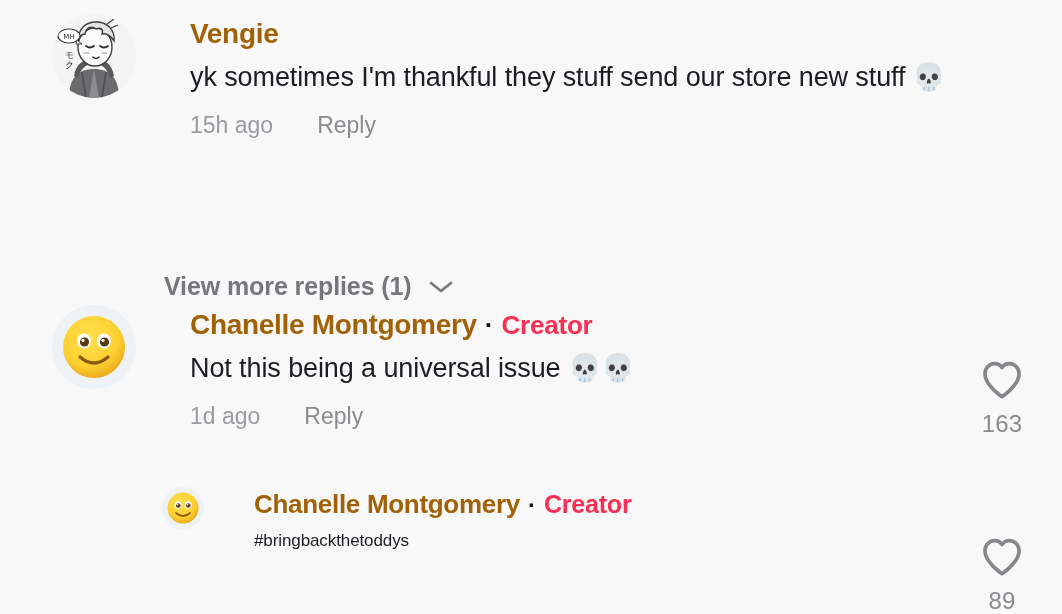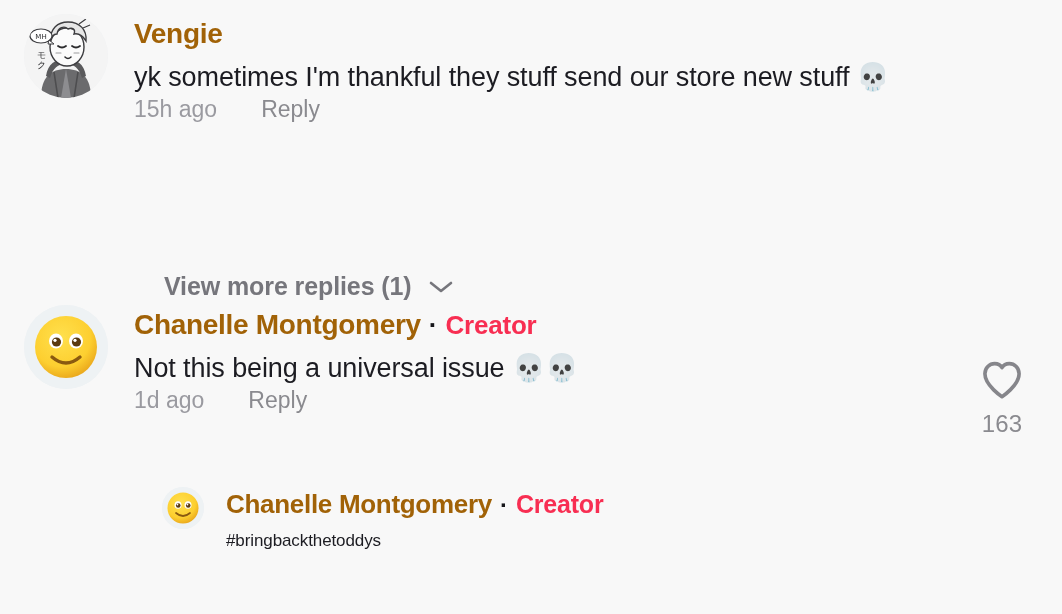--- a/index.html
+++ b/index.html
@@ -22,21 +22,22 @@
     height: 614px;
     background: #f8f8f8;
     padding-top: 12px;
   }
 
   
   .comment {
     position: relative;
     display: flex;
     align-items: flex-start;
-    padding: 0 0 0 24px;
+    padding: 0 0 0 52px;
+    gap: 28px;
   }
   .comment.nested {
     padding-left: 162px;
   }
 
   .avatar {
     flex: 0 0 auto;
     width: 84px;
     height: 84px;
     border-radius: 50%;
@@ -105,20 +106,21 @@
     font-size: 27px;
     line-height: 1.38;
     color: #1c1c22;
     font-weight: 400;
     letter-spacing: -0.1px;
     max-width: 770px;
   }
   .comment.nested .comment-text { font-size: 17px; max-width: 700px; }
 
   .meta-row {
+    margin-top: 16px;
     display: flex;
     align-items: flex-start;
     gap: 44px;
     font-size: 23px;
     color: #8a8a8f;
     font-weight: 400;
   }
   .meta-row .reply-btn { color: #8a8a8f; cursor: pointer; }
   .meta-row .timestamp { color: #9a9aa0; }
 
@@ -313,17 +315,25 @@
 
       <div class="body-col">
         <div class="name-row">
           <span class="author">Chanelle Montgomery</span>
           <span class="dot-sep">·</span>
           <span class="creator-badge">Creator</span>
         </div>
         <div class="comment-text">#bringbackthetoddys</div>
       </div>
 
+      <div class="like-col">
+        <span>
+          <svg width="44" height="40" viewBox="0 0 24 22" fill="none" xmlns="http://www.w3.org/2000/svg" aria-hidden="true">
+            <path d="M12 20.2 C12 20.2 2.6 14 2.6 7.6 C2.6 4.3 5.1 2 8 2 C9.9 2 11.3 3 12 4.2 C12.7 3 14.1 2 16 2 C18.9 2 21.4 4.3 21.4 7.6 C21.4 14 12 20.2 12 20.2 Z" stroke="#86868b" stroke-width="2" stroke-linejoin="round" stroke-linecap="round"></path>
+          </svg>
+        </span>
+        <span class="like-count">89</span>
+      </div>
 
     </div>
   </div>
 
 </div>
 
 </body></html>

